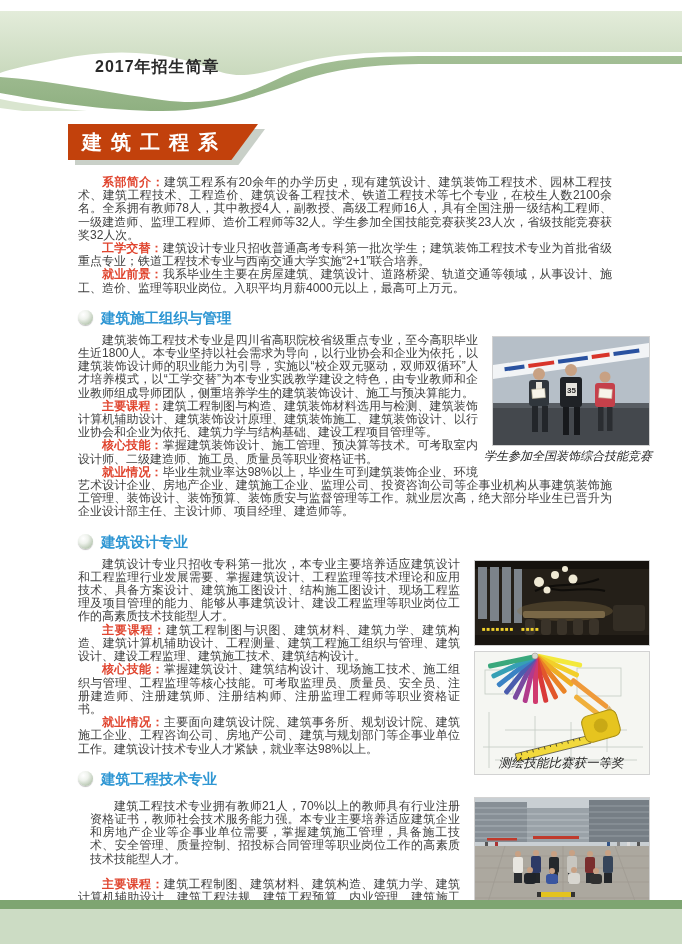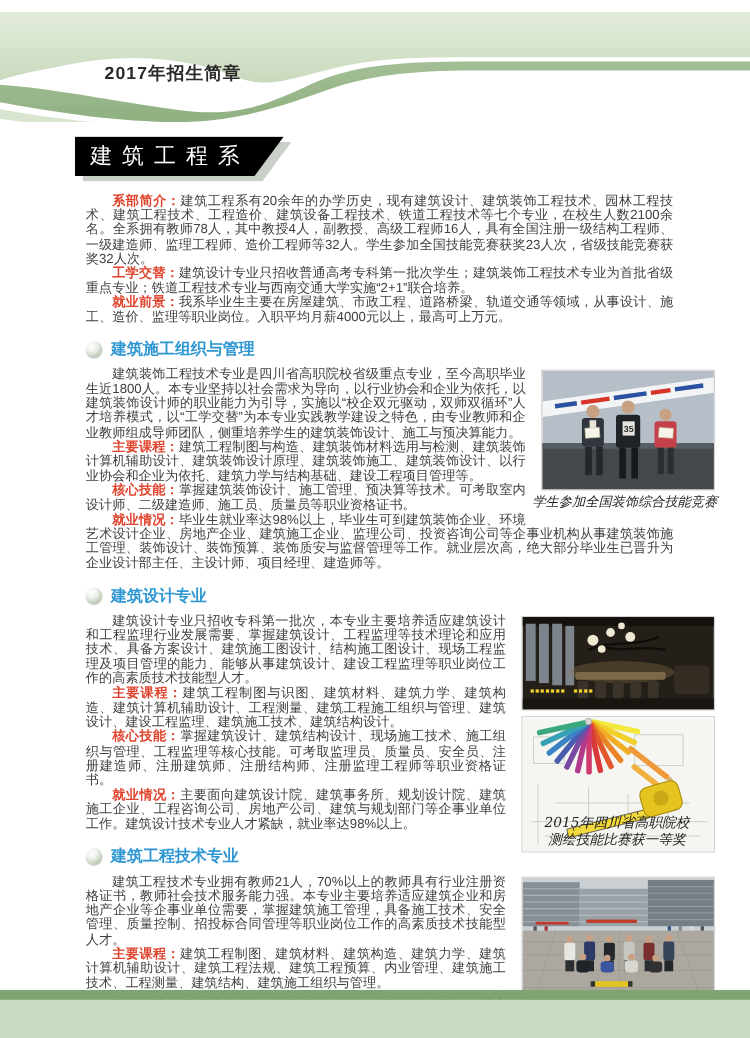--- a/index.html
+++ b/index.html
@@ -17,22 +17,22 @@
     font-size:16px; font-weight:bold; color:#2a2a2a; letter-spacing:1px;
   }
   
   .dept-banner-wrap { position:relative; margin:13px 0 0 68px; width:200px; height:36px; }
   .dept-banner-shadow {
     position:absolute; left:7px; top:5px; width:190px; height:36px;
     background:#c9d0c8; clip-path:polygon(0 0,100% 0,86% 100%,0 100%);
   }
   .dept-banner {
     position:absolute; left:0; top:0; width:190px; height:36px; box-sizing:border-box;
-    background:#000000; clip-path:polygon(0 0,100% 0,86% 100%,0 100%);
-    color:#ffffff; font-size:20px; font-weight:normal; letter-spacing:9px;
+    background:#c2410c; clip-path:polygon(0 0,100% 0,86% 100%,0 100%);
+    color:#ffffff; font-size:20px; font-weight:bold; letter-spacing:9px;
     line-height:36px; padding-left:14px; white-space:nowrap;
   }
   
   .content { padding:16px 70px 0 78px; font-size:12px; line-height:13.2px; text-align:justify; }
   .para { text-indent:2em; }
   .label { color:#e0452f; font-weight:bold; }
   .section-title {
     display:flex; align-items:center; gap:8px;
     margin:14px 0 7px; color:#2e96d3; font-size:14.5px; font-weight:bold;
     text-indent:0; line-height:18px;
@@ -91,21 +91,21 @@
 
   <div class="dept-banner-wrap">
     <div class="dept-banner-shadow"></div>
     <div class="dept-banner">建筑工程系</div>
   </div>
 
   <div class="content">
 
     <p class="para" style="margin:0;"><span class="label">系部简介：</span><span>建筑工程系有20余年的办学历史，现有建筑设计、建筑装饰工程技术、园林工程技术、建筑工程技术、工程造价、建筑设备工程技术、铁道工程技术等七个专业，在校生人数2100余名。全系拥有教师78人，其中教授4人，副教授、高级工程师16人，具有全国注册一级结构工程师、一级建造师、监理工程师、造价工程师等32人。学生参加全国技能竞赛获奖23人次，省级技能竞赛获奖32人次。</span></p>
     <p class="para" style="margin:0;"><span class="label">工学交替：</span><span>建筑设计专业只招收普通高考专科第一批次学生；建筑装饰工程技术专业为首批省级重点专业；铁道工程技术专业与西南交通大学实施“2+1”联合培养。</span></p>
-    <p class="para" style="margin:0;"><span class="label">就业前景：</span><span>我系毕业生主要在房屋建筑、市政工程、道路桥梁、轨道交通等领域，从事设计、施工、造价、监理等职业岗位。入职平均月薪4000元以上，最高可上万元。</span></p>
+    <p class="para" style="margin:0;"><span class="label">就业前景：</span><span>我系毕业生主要在房屋建筑、建筑设计、道路桥梁、轨道交通等领域，从事设计、施工、造价、监理等职业岗位。入职平均月薪4000元以上，最高可上万元。</span></p>
 
     <div class="section-title">
       <span class="bullet"></span>
       <span>建筑施工组织与管理</span>
     </div>
 
     <div class="figbox" style="width:156px;">
       <svg width="156" height="108" viewBox="0 0 156 108" role="img">
         <rect width="156" height="108" fill="#b6bfc8"></rect>
         <path d="M0,28 L156,6 L156,20 L0,42 Z" fill="#f2f4f6"></path>
@@ -226,21 +226,20 @@
             <g stroke="#222" stroke-width="0.7">
                 <path d="M46,92 v3 M52,92 v2 M58,92 v3 M64,92 v2 M70,92 v3 M76,92 v2 M82,92 v3 M88,92 v2 M94,92 v3 M100,92 v2 M106,92 v3"></path>
               </g>
           </g>
           <g transform="rotate(-16 128 74)">
             <rect x="108" y="60" width="36" height="27" rx="7" fill="#e6c41f" stroke="#a88d12"></rect>
             <circle cx="126" cy="73" r="7" fill="#c9a915"></circle>
           </g>
         </svg>
         <div class="fig3-cap">
-          <div>2015年四川省高职院校</div>
           <div>测绘技能比赛获一等奖</div>
         </div>
       </div>
     </div>
 
     <p class="para" style="margin:0;">建筑设计专业只招收专科第一批次，本专业主要培养适应建筑设计和工程监理行业发展需要、掌握建筑设计、工程监理等技术理论和应用技术、具备方案设计、建筑施工图设计、结构施工图设计、现场工程监理及项目管理的能力、能够从事建筑设计、建设工程监理等职业岗位工作的高素质技术技能型人才。</p>
     <p class="para" style="margin:0;"><span class="label">主要课程：</span><span>建筑工程制图与识图、建筑材料、建筑力学、建筑构造、建筑计算机辅助设计、工程测量、建筑工程施工组织与管理、建筑设计、建设工程监理、建筑施工技术、建筑结构设计。</span></p>
     <p class="para" style="margin:0;"><span class="label">核心技能：</span><span>掌握建筑设计、建筑结构设计、现场施工技术、施工组织与管理、工程监理等核心技能。可考取监理员、质量员、安全员、注册建造师、注册建筑师、注册结构师、注册监理工程师等职业资格证书。</span></p>
     <p class="para" style="margin:0;"><span class="label">就业情况：</span><span>主要面向建筑设计院、建筑事务所、规划设计院、建筑施工企业、工程咨询公司、房地产公司、建筑与规划部门等企事业单位工作。建筑设计技术专业人才紧缺，就业率达98%以上。</span></p>
 
@@ -313,21 +312,21 @@
         <rect x="64" y="94" width="34" height="5" rx="1.5" fill="#e3c31f"></rect>
           <rect x="62" y="94" width="4" height="5" fill="#333"></rect>
           <rect x="96" y="94" width="4" height="5" fill="#333"></rect>
       </svg>
       <div class="fig-caption">
         <div>2014级四川省高职院校测</div>
         <div>量技能竞赛获团体一等奖</div>
       </div>
     </div>
 
-    <p class="para" style="margin:0;">建筑工程技术专业拥有教师21人，70%以上的教师具有行业注册资格证书，教师社会技术服务能力强。本专业主要培养适应建筑企业和房地产企业等企事业单位需要，掌握建筑施工管理，具备施工技术、安全管理、质量控制、招投标合同管理等职业岗位工作的高素质技术技能型人才。</p>
+    <p class="para" style="margin:12px;">建筑工程技术专业拥有教师21人，70%以上的教师具有行业注册资格证书，教师社会技术服务能力强。本专业主要培养适应建筑企业和房地产企业等企事业单位需要，掌握建筑施工管理，具备施工技术、安全管理、质量控制、招投标合同管理等职业岗位工作的高素质技术技能型人才。</p>
     <p class="para" style="margin:0;"><span class="label">主要课程：</span><span>建筑工程制图、建筑材料、建筑构造、建筑力学、建筑计算机辅助设计、建筑工程法规、建筑工程预算、内业管理、建筑施工技术、工程测量、建筑结构、建筑施工组织与管理。</span></p>
     <p class="para" style="margin:0;"><span class="label">核心技能：</span><span>掌握施工工艺、现场施工技术、工程质量控制、工程安全管理、施工组织与管理、工程成本与内业管理等核心技能。可考取施工员、质量员、测量员、安全员、注册建造师、注册结构师等职业资格证书。</span></p>
 
   </div>
 
   <div class="footer-bar"></div>
   <div class="footer-bg"></div>
 
 </div>
 

